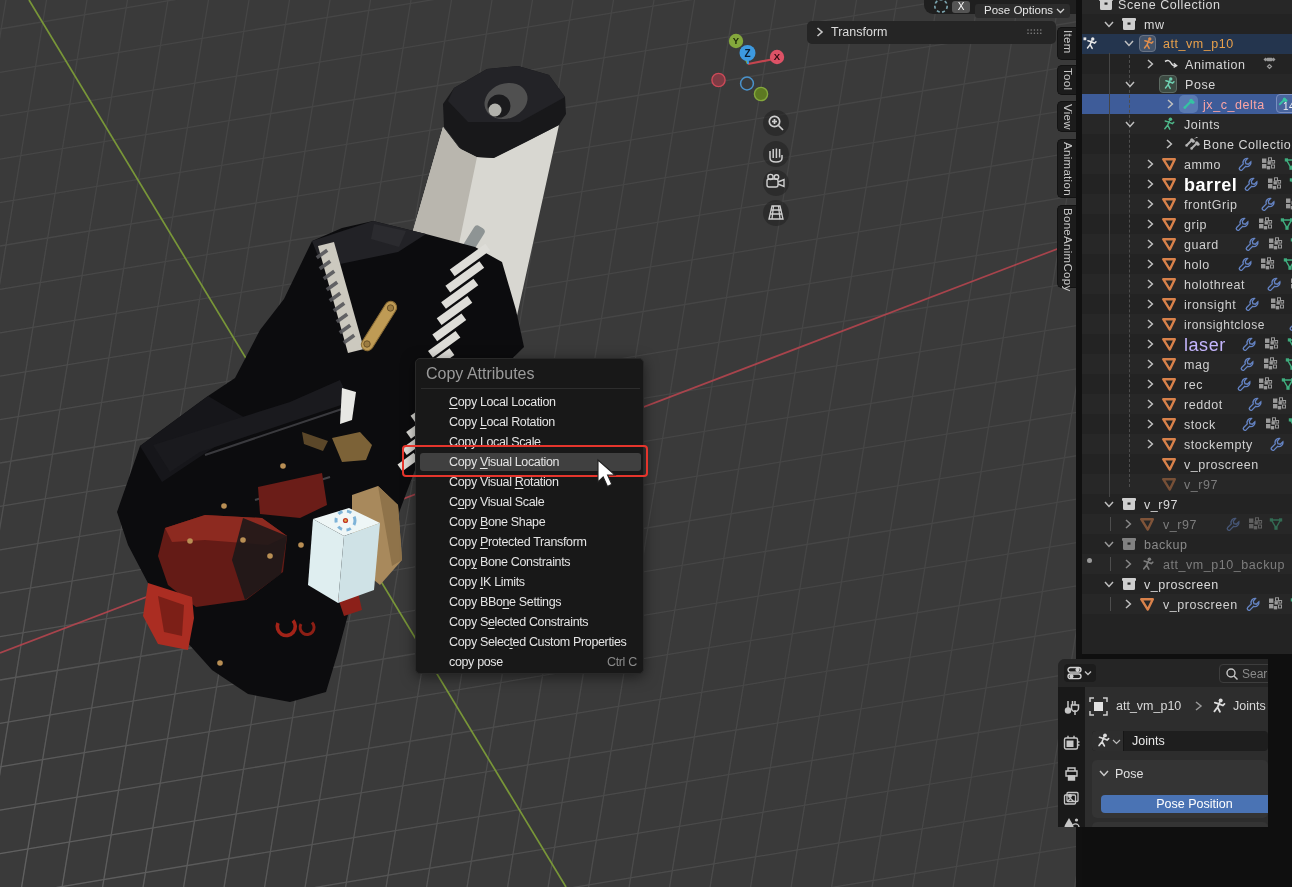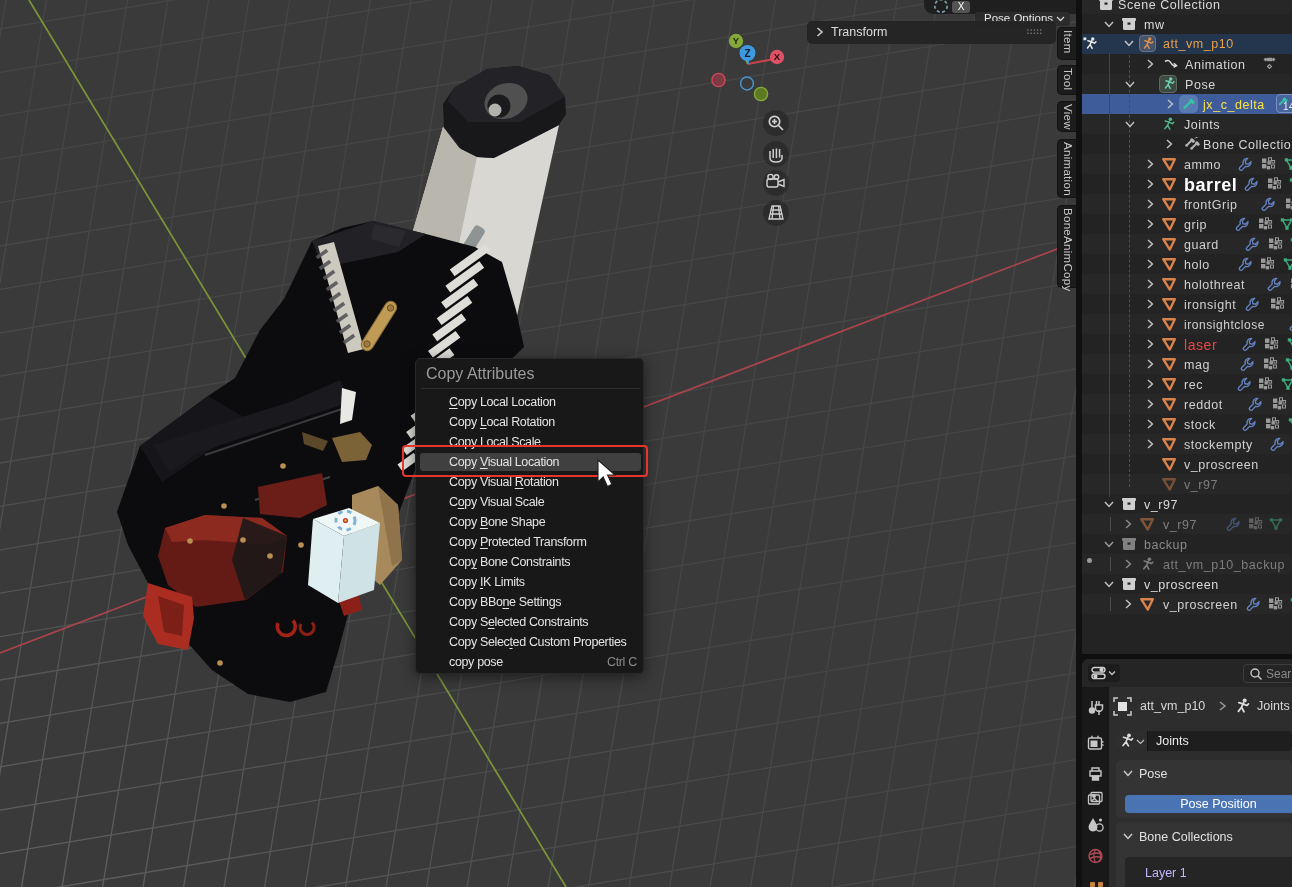--- a/index.html
+++ b/index.html
@@ -1,21 +1,21 @@
 <!DOCTYPE html>
 <html><head><meta charset="utf-8">
 <style>
 * { margin:0; padding:0; box-sizing:border-box; }
 html,body { width:1292px; height:887px; background:#0f0f0f; overflow:hidden;
   font-family:"Liberation Sans", sans-serif; }
 #stage { position:relative; width:1292px; height:887px; }
 .abs { position:absolute; }
 #viewport { left:0; top:0; width:1078px; height:887px; background:#3a3a3a; }
 #outliner { left:1082px; top:0; width:210px; height:654px; background:#232323; overflow:hidden; }
-#props { left:1082px; top:659px; width:210px; height:228px; background:#2d2d2d; overflow:hidden; border-radius:7px 0 0 0; }
+#props { left:1058px; top:659px; width:210px; height:168px; background:#2d2d2d; overflow:hidden; border-radius:7px 0 0 0; }
 .row { position:absolute; height:20px; line-height:20px; font-size:12.5px; color:#d2d2d2; white-space:nowrap; }
 #outliner .row { font-size:13px; letter-spacing:0.55px; }
 .stripe { position:absolute; left:0; width:210px; height:20px; background:#272727; }
 svg.ic { position:absolute; overflow:visible; }
 .vtab { position:absolute; left:1057px; width:20px; background:#1c1c1c; border:1px solid #131313; border-right:none;
   border-radius:5px 0 0 5px; color:#c9c9c9; font-size:11.5px; text-align:center; }
 .vtab span { writing-mode:vertical-rl; display:inline-block; padding-top:2px; letter-spacing:0.3px; }
 #menu { left:415px; top:358px; width:229px; height:316px; background:#181818; border:1px solid #282828;
   border-radius:5px; box-shadow:0 3px 14px rgba(0,0,0,0.5); }
 .mi { position:absolute; left:33px; height:20px; line-height:20px; font-size:12.5px; letter-spacing:-0.35px; color:#e4e4e4; white-space:nowrap; }
@@ -271,21 +271,21 @@
 <circle r="2.6" fill="#c0392b"></circle>
           <circle r="1.2" fill="#e8b54a"></circle>
 </g>
 </svg></div>
 
 <div class="abs" style="left:924px;top:0;width:154px;height:13.5px;background:#1f1f1f;border-radius:0 0 0 9px;"></div>
 <svg class="ic" style="left:930px;top:0;" width="22" height="14">
  <circle cx="11" cy="6" r="6.2" fill="none" stroke="#7ba5af" stroke-width="1.6" stroke-dasharray="3 2.4"></circle>
 </svg>
 <div class="abs" style="left:952px;top:1px;width:18px;height:12px;background:#545454;border-radius:3px;color:#fff;font-size:10px;text-align:center;line-height:12px;">X</div>
-<div class="abs" style="left:975px;top:12px;width:95px;height:13.5px;background:#2c2c2c;border-radius:3px;color:#e6e6e6;font-size:11.5px;line-height:13px;padding-left:9px;">Pose Options
+<div class="abs" style="left:975px;top:4px;width:95px;height:13.5px;background:#2c2c2c;border-radius:3px;color:#e6e6e6;font-size:11.5px;line-height:13px;padding-left:9px;">Pose Options
   <svg class="ic" style="left:81px;top:4px;" width="9" height="6">
         <path d="M1 1 L4.5 4.5 L8 1" stroke="#d0d0d0" stroke-width="1.3" fill="none"></path>
       </svg>
 </div>
 
 <div class="abs" style="left:807px;top:20.5px;width:249px;height:23px;background:rgba(36,36,36,0.95);border-radius:5px;">
   <svg class="ic" style="left:9px;top:6.5px;" width="8" height="10">
         <path d="M1.5 1 L6 5 L1.5 9" stroke="#c8c8c8" stroke-width="1.6" fill="none"></path>
       </svg>
   <div style="position:absolute;left:24px;top:0;height:23px;line-height:23px;color:#dcdcdc;font-size:12.5px;">Transform</div>
@@ -551,21 +551,21 @@
         <use href="#armteal"></use>
       </svg>
       <div class="row" style="left:103px;top:75px;color:#d6d6d6;font-size:12.5px;font-weight:normal;">Pose</div>
       <svg class="ic" style="left:85px;top:99px;" width="7" height="10">
         <path d="M1 1 L5.4 5 L1 9" stroke="#c0c0c0" stroke-width="1.5" fill="none"></path>
       </svg>
       <div class="abs" style="left:97px;top:95px;width:19px;height:18px;background:#5a7ab2;border-radius:5px;"></div>
       <svg class="ic" style="left:99px;top:96px;" width="15" height="15">
         <use href="#bone"></use>
       </svg>
-      <div class="row" style="left:121px;top:95px;color:#fde047;font-size:12.5px;font-weight:normal;">jx_c_delta</div>
+      <div class="row" style="left:121px;top:95px;color:#fca5a5;font-size:12.5px;font-weight:normal;">jx_c_delta</div>
       <div class="abs" style="left:194px;top:94px;width:20px;height:19px;background:#49659e;border:1px solid #7a8ec0;border-radius:4px;"></div>
       <svg class="ic" style="left:195px;top:96px;" width="11" height="11">
         <use href="#bonemini"></use>
       </svg>
       <div class="row" style="left:201px;top:97px;color:#f0f0f0;font-size:10px;font-weight:normal;">14</div>
       <svg class="ic" style="left:43px;top:121px;" width="10" height="7">
         <path d="M1 1 L5 5.4 L9 1" stroke="#c0c0c0" stroke-width="1.5" fill="none"></path>
       </svg>
       <svg class="ic" style="left:78px;top:116px;" width="16" height="16">
         <use href="#armgreen"></use>
@@ -709,21 +709,21 @@
       <div class="row" style="left:102px;top:315px;color:#d0d0d0;font-size:12px;font-weight:normal;">ironsightclose</div>
       <svg class="ic" style="left:206px;top:316px;" width="16" height="16">
         <use href="#wrench"></use>
       </svg>
       <svg class="ic" style="left:65px;top:339px;" width="7" height="10">
         <path d="M1 1 L5.4 5 L1 9" stroke="#c0c0c0" stroke-width="1.5" fill="none"></path>
       </svg>
       <svg class="ic" style="left:79px;top:336px;" width="16" height="16">
         <use href="#mesh"></use>
       </svg>
-      <div class="row" style="left:102px;top:335px;color:#ef4444;font-size:14px;font-weight:normal;">laser</div>
+      <div class="row" style="left:102px;top:335px;color:#c4b5fd;font-size:18px;font-weight:normal;">laser</div>
       <svg class="ic" style="left:159px;top:336px;" width="16" height="16">
         <use href="#wrench"></use>
       </svg>
       <svg class="ic" style="left:181px;top:336px;" width="16" height="16">
         <use href="#squares"></use>
       </svg>
       <svg class="ic" style="left:204px;top:336px;" width="16" height="16">
         <use href="#tridata"></use>
       </svg>
       <svg class="ic" style="left:65px;top:359px;" width="7" height="10">

